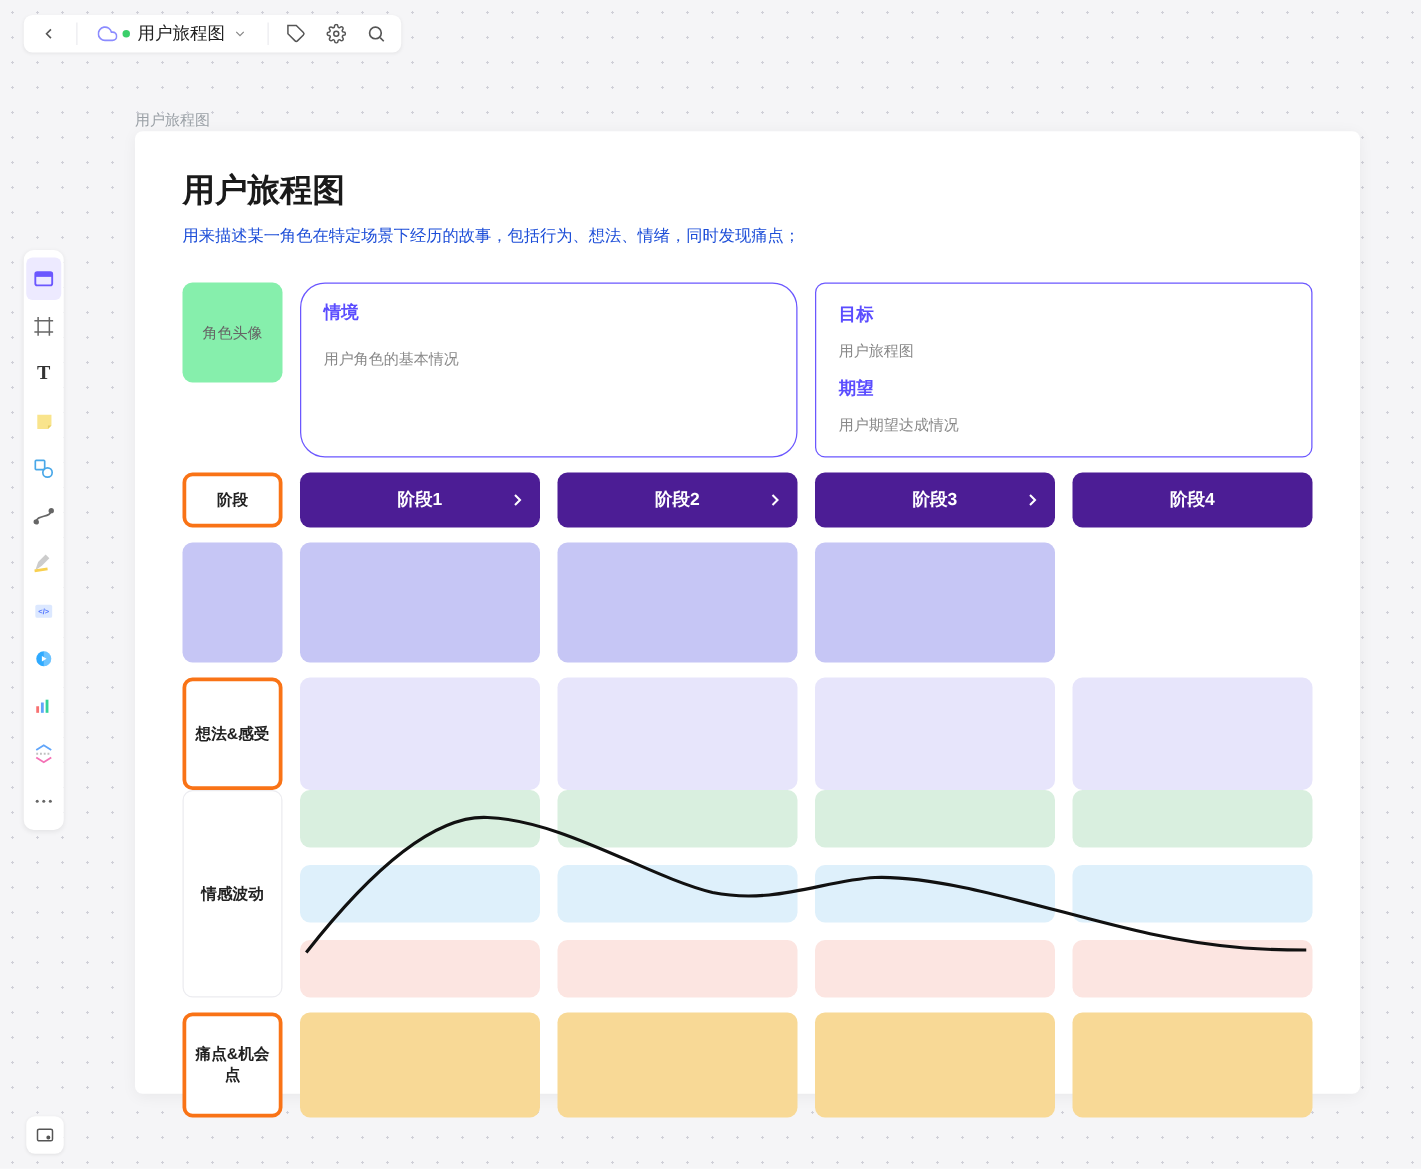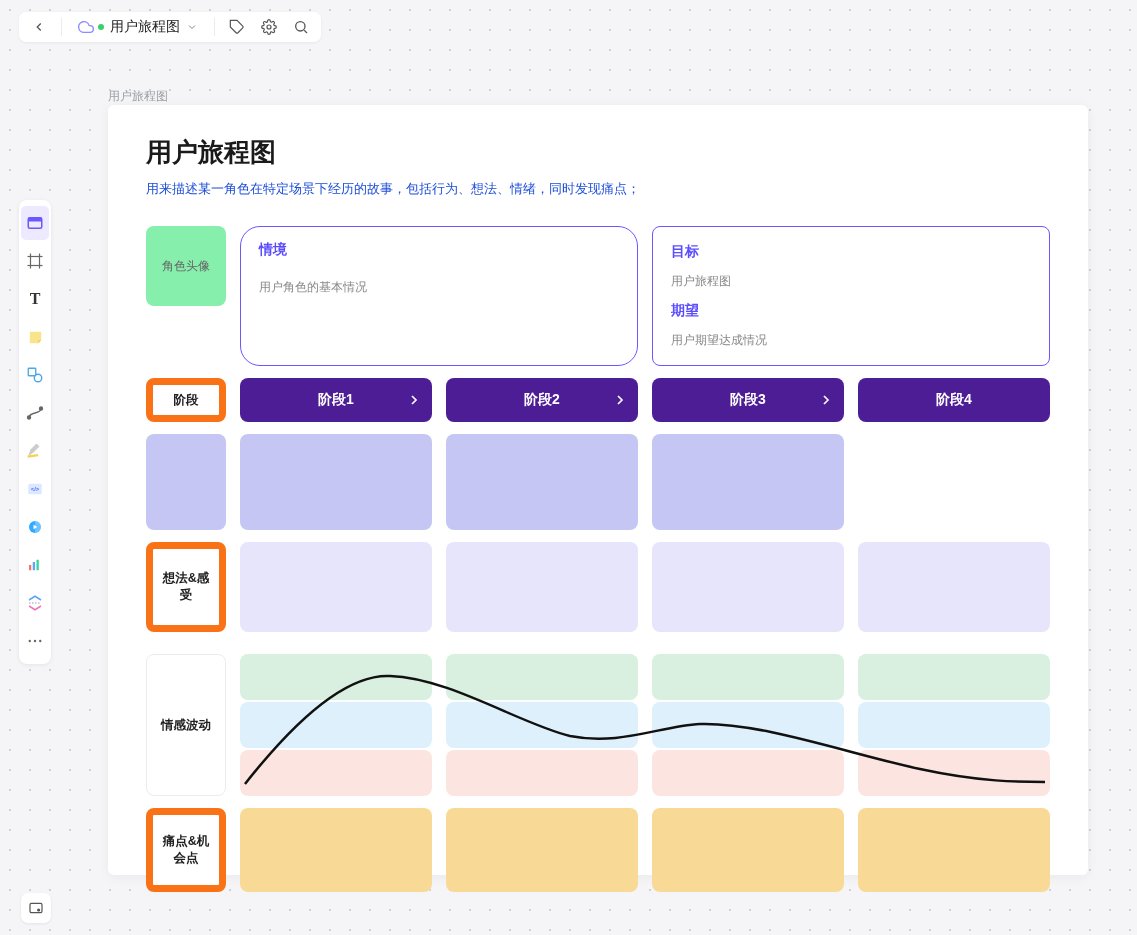--- a/index.html
+++ b/index.html
@@ -134,21 +134,21 @@
 .goal-row .k { color: #5b4dff; font-weight: 600; font-size: 14px; width: 36px; }
 .goal-row .v { color: #888; font-size: 12px; }
 
 .grid {
   display: grid;
   grid-template-columns: 80px repeat(4, 1fr);
   gap: 12px 14px;
 }
 .row-label {
   background: #fff;
-  border: 7px solid #f97316;
+  border: 3px solid #f97316;
   border-radius: 8px;
   display: flex; align-items: center; justify-content: center;
   font-size: 12.5px; font-weight: 600; color: #222;
   padding: 0 4px;
   text-align: center;
 }
 .stage-cell {
   height: 44px;
   background: #4c1d95;
   border-radius: 8px;
@@ -160,21 +160,21 @@
 .cell { border-radius: 8px; }
 .r-behavior .cell { background: #c6c6f5; height: 96px; }
 .r-thought .cell { background: #e7e5fb; height: 90px; }
 .r-pain .cell { background: #f8d996; height: 84px; }
 
 .emotion-block { position: relative; }
 .emotion-cells {
   display: grid;
   grid-template-columns: 80px repeat(4, 1fr);
   grid-template-rows: repeat(3, 46px);
-  gap: 2px 14px;
+  gap: 14px 14px;
 }
 .emotion-label {
   grid-row: 1 / span 3;
   background: #fff;
   border: 1px solid #ececf0;
   border-radius: 8px;
   display: flex; align-items: center; justify-content: center;
   font-size: 12.5px; font-weight: 600; color: #222;
 }
 .ecell { border-radius: 8px; }
@@ -369,21 +369,21 @@
       </div>
   </div>
 
   <div class="grid r-behavior" style="margin-bottom:12px">
     <div class="cell"></div>
     <div class="cell"></div>
     <div class="cell"></div>
     <div class="cell"></div>
   </div>
 
-  <div class="grid r-thought" style="margin-bottom:22px">
+  <div class="grid r-thought" style="margin-bottom:0">
     <div class="row-label">想法&amp;感受</div>
     <div class="cell"></div>
     <div class="cell"></div>
     <div class="cell"></div>
     <div class="cell"></div>
   </div>
 
   <div class="emotion-block" style="margin-bottom:12px">
     <div class="emotion-cells">
       <div class="emotion-label">情感波动</div>

